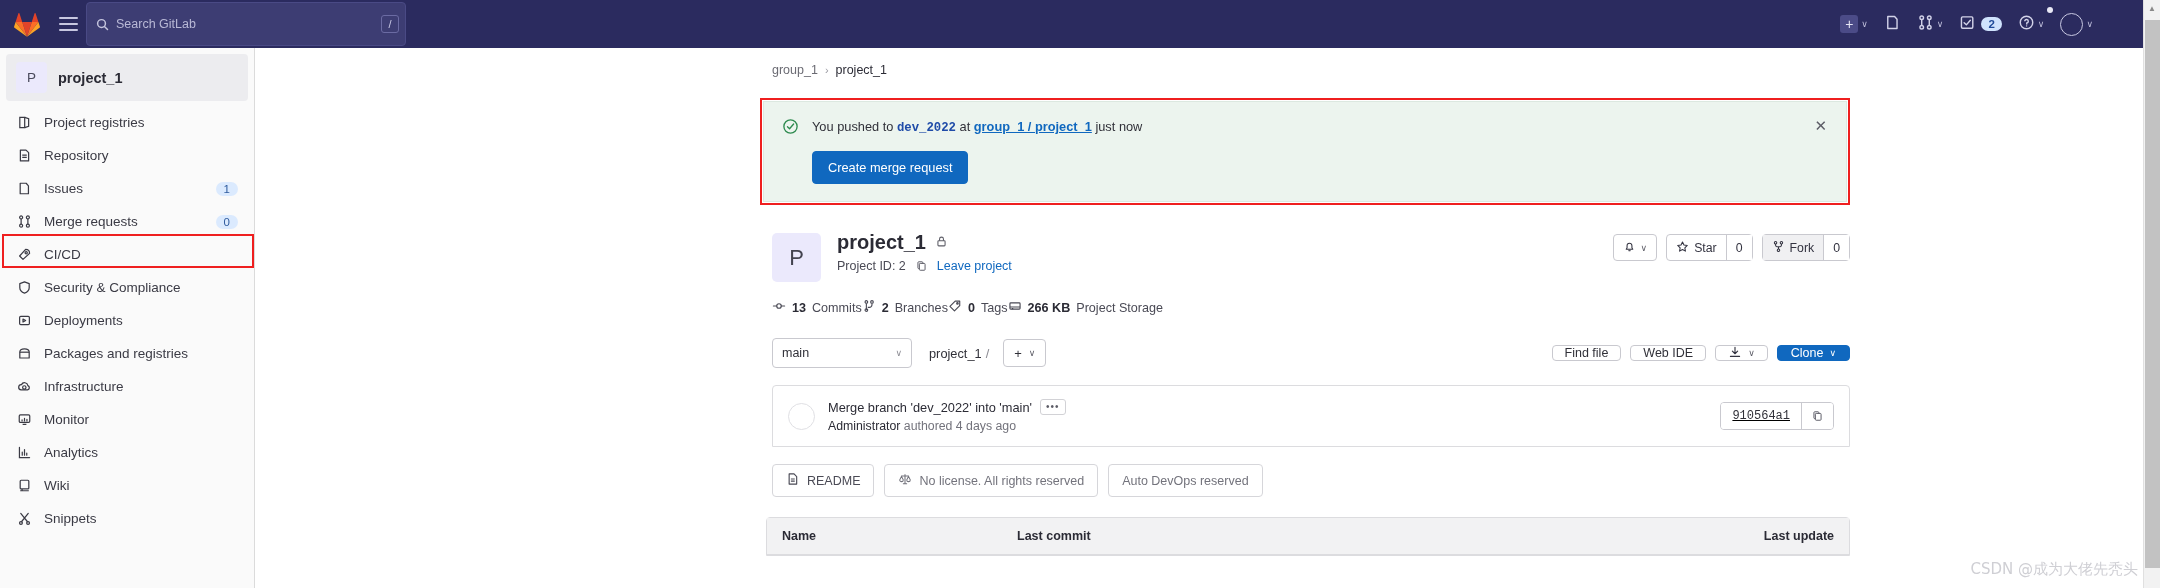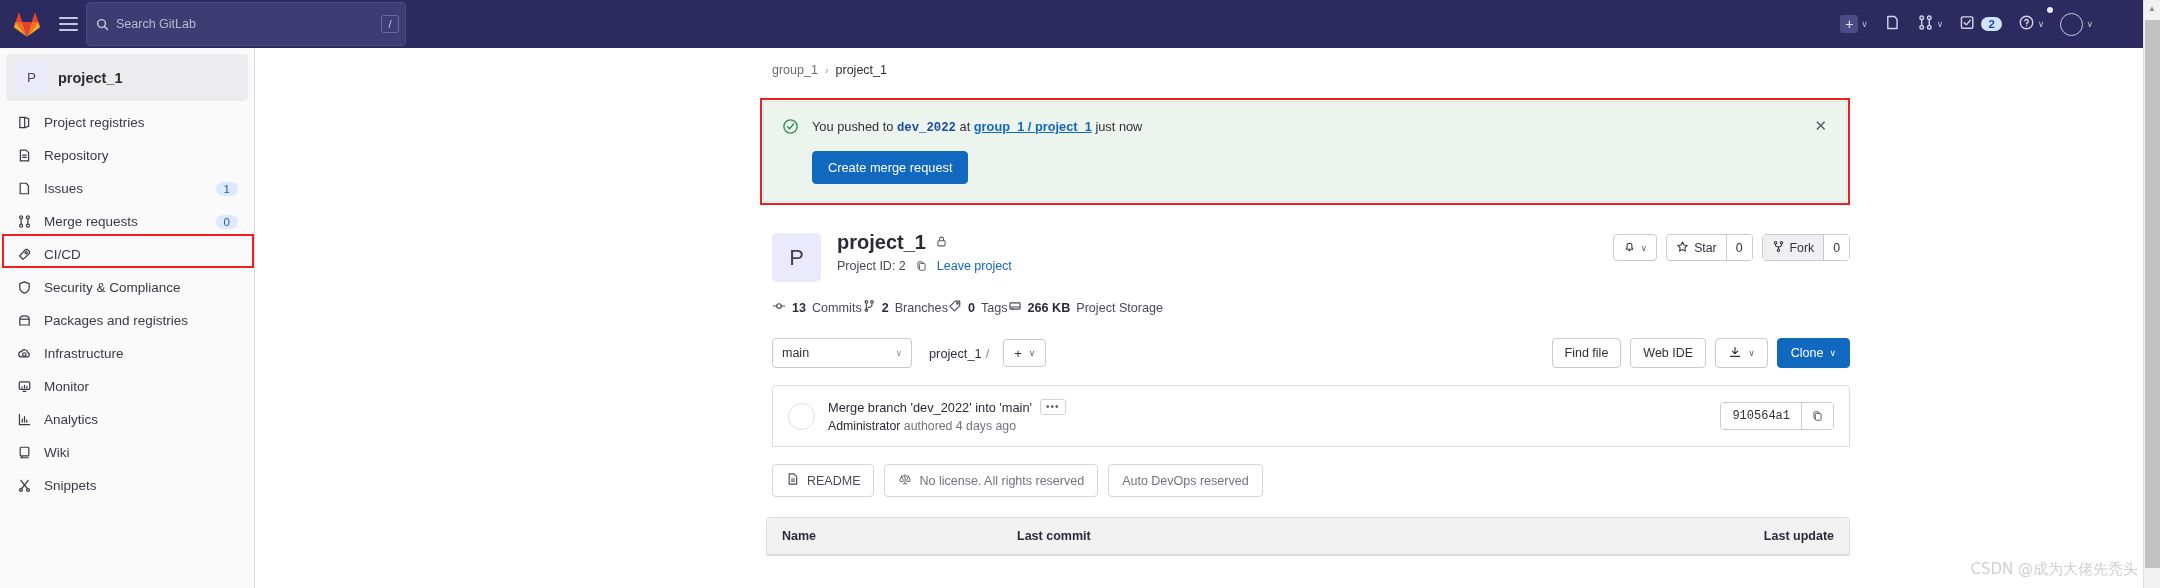--- a/index.html
+++ b/index.html
@@ -167,40 +167,40 @@
   }
   .path-crumb { margin-left: 17px; font-size: 12.8px; color: #303038; }
   .path-crumb .sep { color: #8a8a92; margin-left: 4px; }
   .plus-btn {
     margin-left: 14px; height: 28px; border: 1px solid #c9c9cf; border-radius: 4px;
     background: #fff; display: flex; align-items: center; gap: 7px; padding: 0 10px;
     font-size: 13px; color: #303038; cursor: pointer;
   }
   .repo-right { margin-left: auto; display: flex; align-items: center; gap: 9px; }
   .rbtn {
-    height: 30px; border: 1px solid #c9c9cf; border-radius: 4px; background: #fff;
+    height: 16px; border: 1px solid #c9c9cf; border-radius: 4px; background: #fff;
     padding: 0 12px; font-size: 12.5px; color: #303038; cursor: pointer;
     display: flex; align-items: center; gap: 6px; font-family: "Liberation Sans", sans-serif;
   }
   .rbtn.primary { background: #1068bf; border-color: #1068bf; color: #fff; padding: 0 13px; }
 
   
   .commit-card {
     margin-top: 17px; margin-left: 12px; border: 1px solid #dcdcdf; border-radius: 4px 4px 0 0;
     background: #fff; display: flex; align-items: center; padding: 13px 15px; gap: 13px;
   }
   .commit-avatar { width: 27px; height: 27px; border-radius: 50%; border: 1px solid #e0e0e4; background: #fff; }
   .commit-title { font-size: 12.8px; color: #2b2b35; display: flex; align-items: center; gap: 8px; }
   .ellipsis-btn {
     border: 1px solid #d2d2d6; border-radius: 3px; background: #fff; color: #5c5c66;
     font-size: 10px; line-height: 1; padding: 2px 5px; cursor: pointer; letter-spacing: 1px;
   }
   .commit-sub { font-size: 12.3px; color: #73737c; margin-top: 4px; }
   .commit-sub b { color: #2b2b35; font-weight: 400; }
-  .commit-right { margin-left: auto; display: flex; align-items: center; }
+  .commit-right { margin-left: auto; display: flex; align-items: center; text-decoration: underline; }
   .sha-group { display: flex; align-items: stretch; border: 1px solid #c9c9cf; border-radius: 4px; overflow: hidden; }
   .sha {
     font-family: "Liberation Mono", monospace; font-size: 12px; color: #303038;
     padding: 6px 11px; background: #fff; cursor: pointer;
   }
   .sha-copy {
     border-left: 1px solid #c9c9cf; padding: 6px 9px; background: #fff;
     display: flex; align-items: center; cursor: pointer;
   }
 
@@ -389,20 +389,29 @@
 
         <div class="nav-item">
           <span class="nav-ico">
             <svg width="15" height="15" viewBox="0 0 16 16" fill="none" stroke="#3a3a44" stroke-width="1.3">
               <path d="M8 2 l5 1.8 v4.4 c0 3-2.3 4.8-5 5.8 -2.7-1-5-2.8-5-5.8 V3.8 Z" stroke-linejoin="round"></path>
             </svg>
           </span>
           <span class="nav-label">Security &amp; Compliance</span>
         </div>
 
+        <div class="nav-item">
+          <span class="nav-ico">
+            <svg width="15" height="15" viewBox="0 0 16 16" fill="none" stroke="#3a3a44" stroke-width="1.3">
+              <rect x="2.8" y="3.6" width="10.4" height="8.8" rx="1.2"></rect>
+              <path d="M6.4 6.4 L9.2 8 L6.4 9.6 Z" stroke-linejoin="round"></path>
+            </svg>
+          </span>
+          <span class="nav-label">Deployments</span>
+        </div>
 
         <div class="nav-item">
           <span class="nav-ico">
             <svg width="15" height="15" viewBox="0 0 16 16" fill="none" stroke="#3a3a44" stroke-width="1.3">
               <path d="M3 6.4 c0-2 1.2-3.4 5-3.4 s5 1.4 5 3.4 v6.4 H3 Z" stroke-linejoin="round"></path>
               <path d="M3 6.6 h10"></path>
             </svg>
           </span>
           <span class="nav-label">Packages and registries</span>
         </div>

